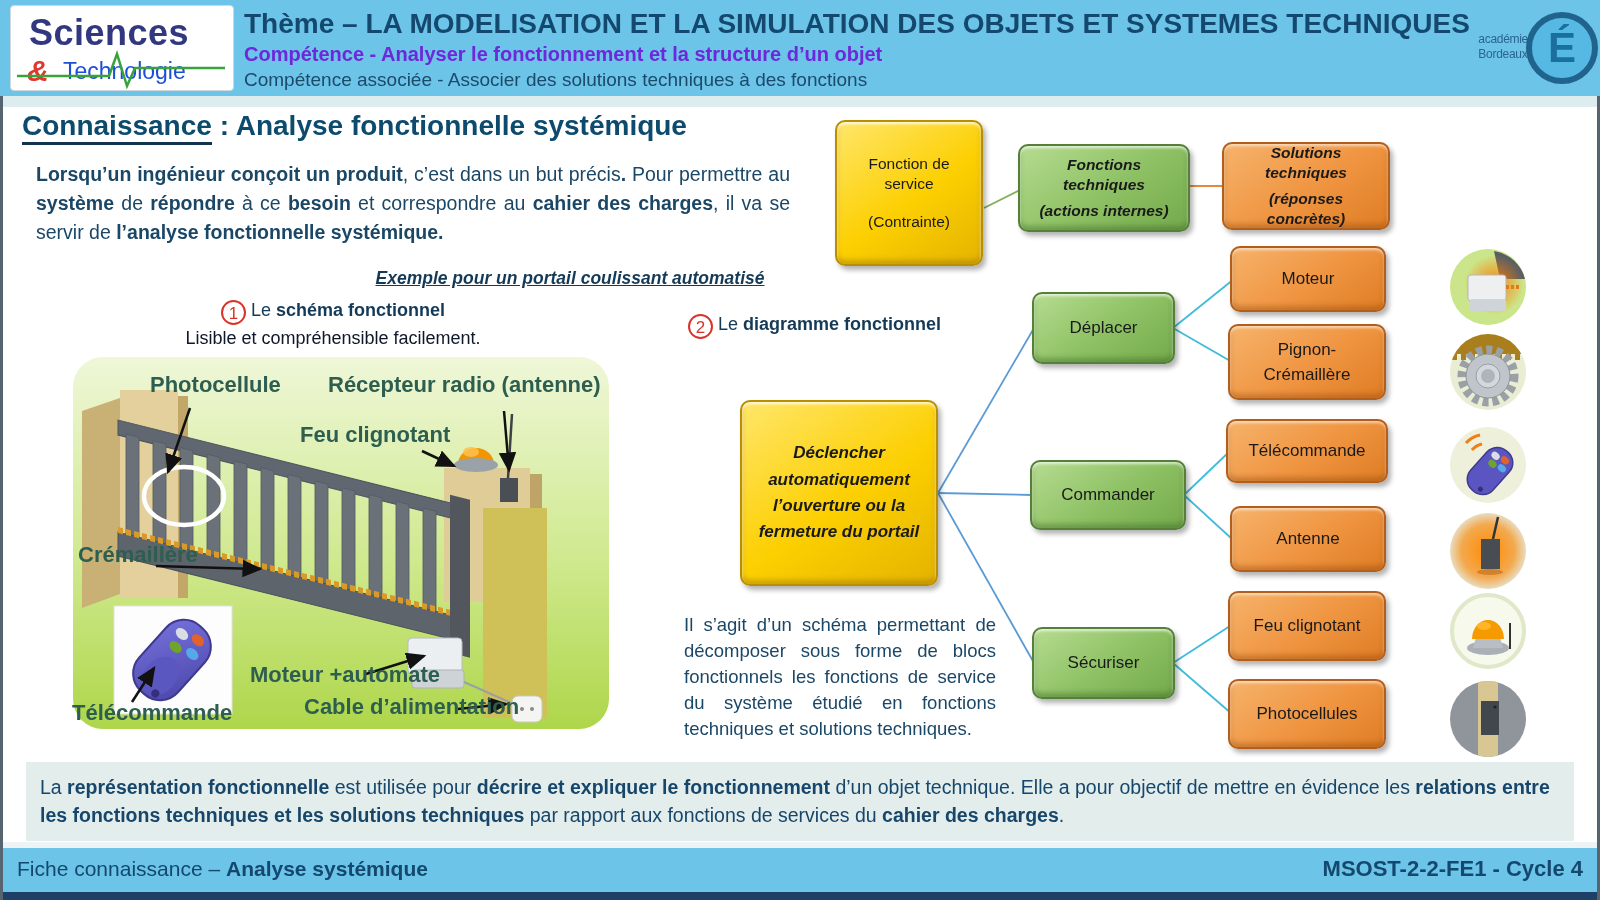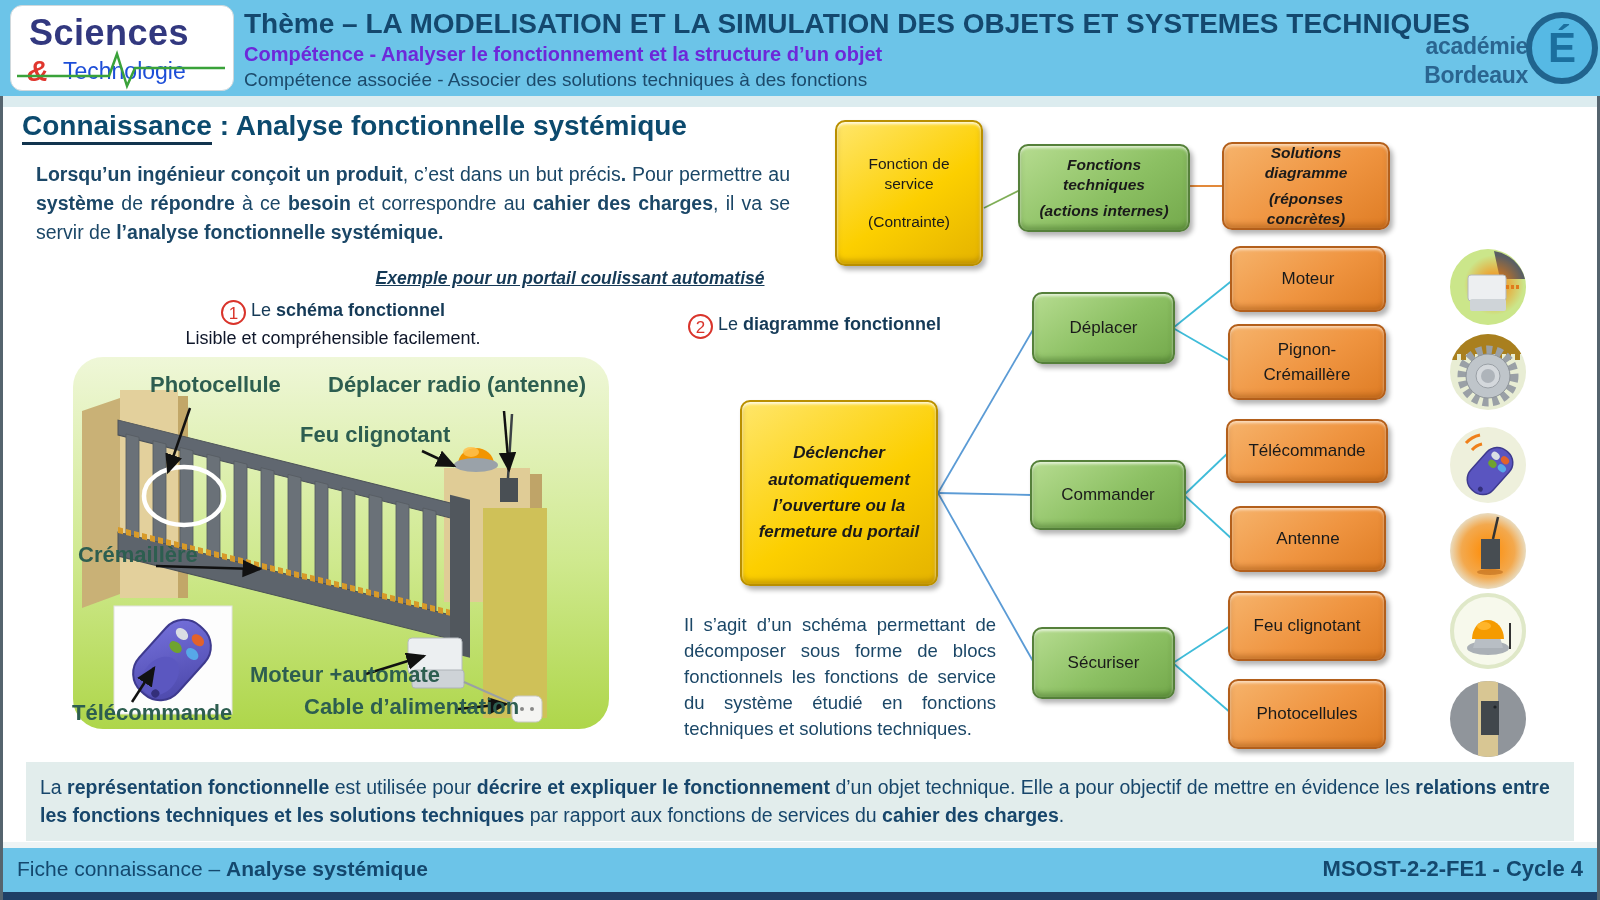--- a/index.html
+++ b/index.html
@@ -4,30 +4,30 @@
 <style>
   *{box-sizing:border-box;margin:0;padding:0}
   html,body{background:#9aa4ac}
   .page{position:relative;width:1600px;height:900px;background:#ffffff;overflow:hidden;
         font-family:"Liberation Sans",sans-serif;box-shadow:inset 0 0 0 3px #55646e}
   .bb{font-weight:700}
 
   
   .header{position:absolute;left:0;top:0;width:1600px;height:96px;background:#6cc4e8}
   .strip-top{position:absolute;left:3px;top:96px;width:1594px;height:11px;background:#dcecef}
-  .logo-box{position:absolute;left:10px;top:5px;width:224px;height:86px;background:#fff;border-radius:12px;border:1px solid #cfd8dc}
+  .logo-box{position:absolute;left:10px;top:5px;width:224px;height:86px;background:#fff;border-radius:4px;border:1px solid #cfd8dc}
   .logo-w1{position:absolute;left:18px;top:6px;font-size:36px;font-weight:700;color:#32387f;letter-spacing:.5px}
   .logo-amp{position:absolute;left:16px;top:48px;font-size:30px;font-weight:700;color:#e0372e;font-style:italic}
   .logo-w2{position:absolute;left:52px;top:52px;font-size:23px;color:#1d4ed8}
   .logo-ecg{position:absolute;left:0;top:0}
   .hd-theme{position:absolute;left:244px;top:8px;width:1200px;font-size:28px;font-weight:700;color:#14486e;white-space:nowrap}
   .hd-comp{position:absolute;left:244px;top:43px;font-size:20px;font-weight:700;color:#6d28d9}
   .hd-assoc{position:absolute;left:244px;top:69px;font-size:19px;color:#1c4a6b}
   .academy{position:absolute;right:6px;top:4px;width:180px;height:92px}
-  .acad-txt{position:absolute;right:66px;top:28px;text-align:right;font-size:23px;font-weight:700;color:#2a6590;line-height:1.25;letter-spacing:-.3px}
+  .acad-txt{position:absolute;right:66px;top:28px;font-size:12px;font-weight:400;color:#2a6590;line-height:1.25;letter-spacing:-.3px}
   .acad-circle{position:absolute;right:-4px;top:8px;width:72px;height:72px;border-radius:50%;
       background:#56b9e4;border:6px solid #20648e;display:flex;align-items:center;justify-content:center;
       font-size:42px;font-weight:700;color:#1b6f9e}
 
   
   .h1{position:absolute;left:22px;top:110px;font-size:28px;font-weight:700;color:#0c4a6e}
   .h1 .u{border-bottom:3px solid #12344e;padding-bottom:1px}
   .intro{position:absolute;left:36px;top:160px;width:754px;font-size:19.5px;line-height:1.48;color:#1b4767;text-align:justify}
   .example{position:absolute;left:330px;top:268px;width:480px;text-align:center;font-size:17.5px;font-weight:700;font-style:italic;text-decoration:underline;color:#153a57}
   .item{position:absolute;color:#153a57;font-size:18px}
@@ -188,21 +188,21 @@
         <path d="M118,52 L96,116"></path>
         <path d="M432,55 L437,114"></path>
         <path d="M350,95 L382,110"></path>
         <path d="M84,210 L188,213"></path>
         <path d="M60,346 L82,312"></path>
         <path d="M294,318 L352,300"></path>
         <path d="M386,353 L434,348"></path>
       </g>
     </svg>
     <div class="slabel" style="left:78px;top:16px">Photocellule</div>
-    <div class="slabel" style="left:256px;top:16px">Déplacer radio (antenne)</div>
+    <div class="slabel" style="left:256px;top:16px">Récepteur radio (antenne)</div>
     <div class="slabel" style="left:228px;top:66px">Feu clignotant</div>
     <div class="slabel" style="left:6px;top:186px">Crémaillère</div>
     <div class="slabel" style="left:0px;top:344px">Télécommande</div>
     <div class="slabel" style="left:178px;top:306px">Moteur +automate</div>
     <div class="slabel" style="left:232px;top:338px">Cable d’alimentation</div>
   </figure>
 
   <svg class="connectors" width="1600" height="900" viewBox="0 0 1600 900">
     <line x1="984" y1="208" x2="1020" y2="190" stroke="#7fae57" stroke-width="1.8"></line>
     <line x1="1186" y1="186" x2="1224" y2="186" stroke="#e2893a" stroke-width="1.8"></line>
@@ -223,21 +223,21 @@
 
   <div class="box3d yellow" style="left:835px;top:120px;width:148px;height:146px">
     <div class="leg-txt">Fonction de service</div>
     <div class="leg-txt" style="margin-top:18px">(Contrainte)</div>
   </div>
   <div class="box3d green3d" style="left:1018px;top:144px;width:172px;height:88px">
     <div class="leg-txt it">Fonctions techniques</div>
     <div class="leg-txt it" style="margin-top:6px">(actions internes)</div>
   </div>
   <div class="box3d orange3d" style="left:1222px;top:142px;width:168px;height:88px">
-    <div class="leg-txt it">Solutions diagramme</div>
+    <div class="leg-txt it">Solutions techniques</div>
     <div class="leg-txt it" style="margin-top:6px">(réponses concrètes)</div>
   </div>
 
   <div class="box3d yellow" style="left:740px;top:400px;width:198px;height:186px">
     <div class="root-txt">Déclencher automatiquement l’ouverture ou la fermeture du portail</div>
   </div>
   <div class="box3d green3d" style="left:1032px;top:292px;width:143px;height:72px">
     <div class="fn-txt">Déplacer</div>
   </div>
   <div class="box3d green3d" style="left:1030px;top:460px;width:156px;height:70px">

